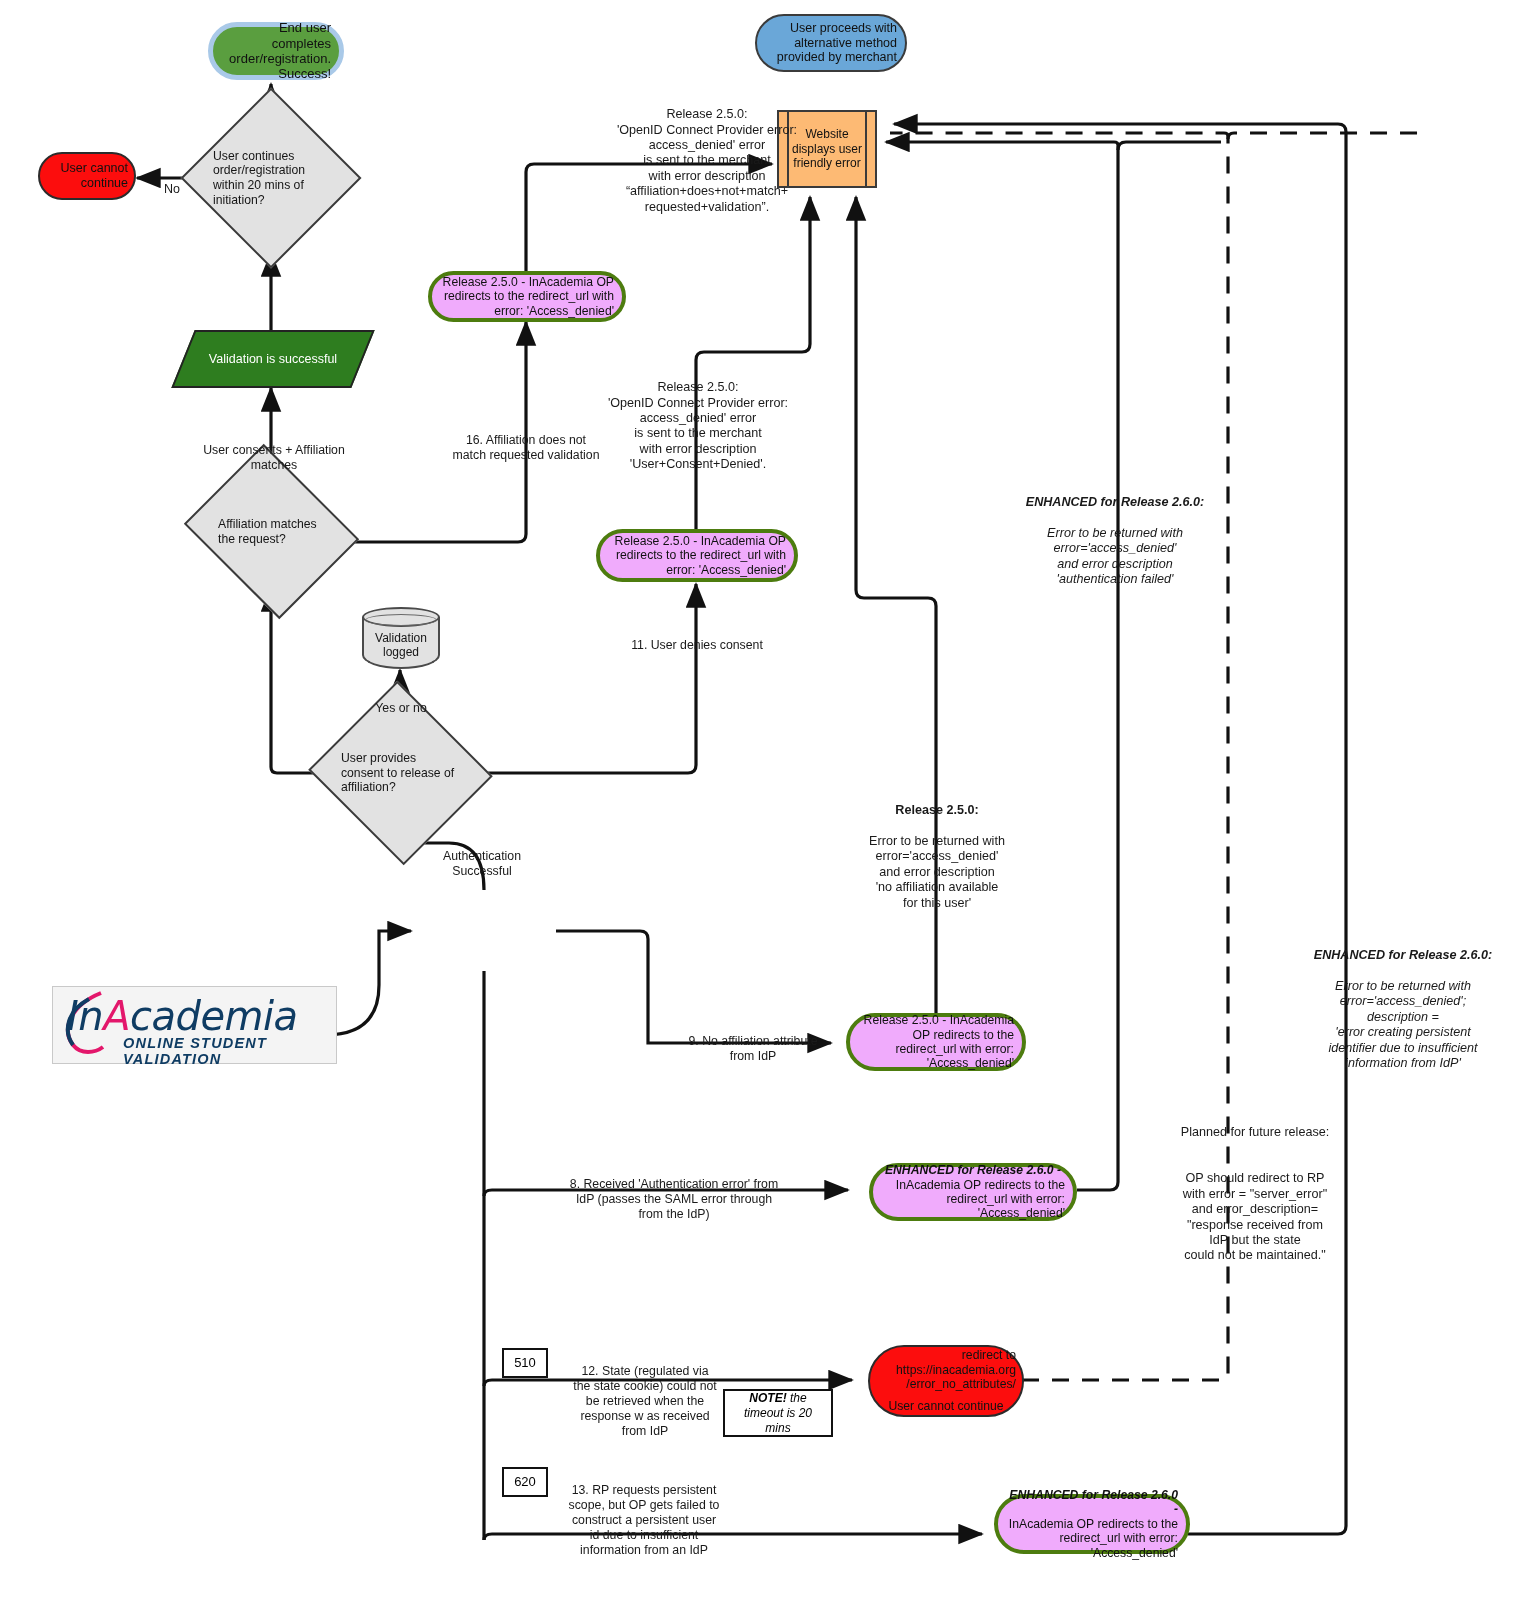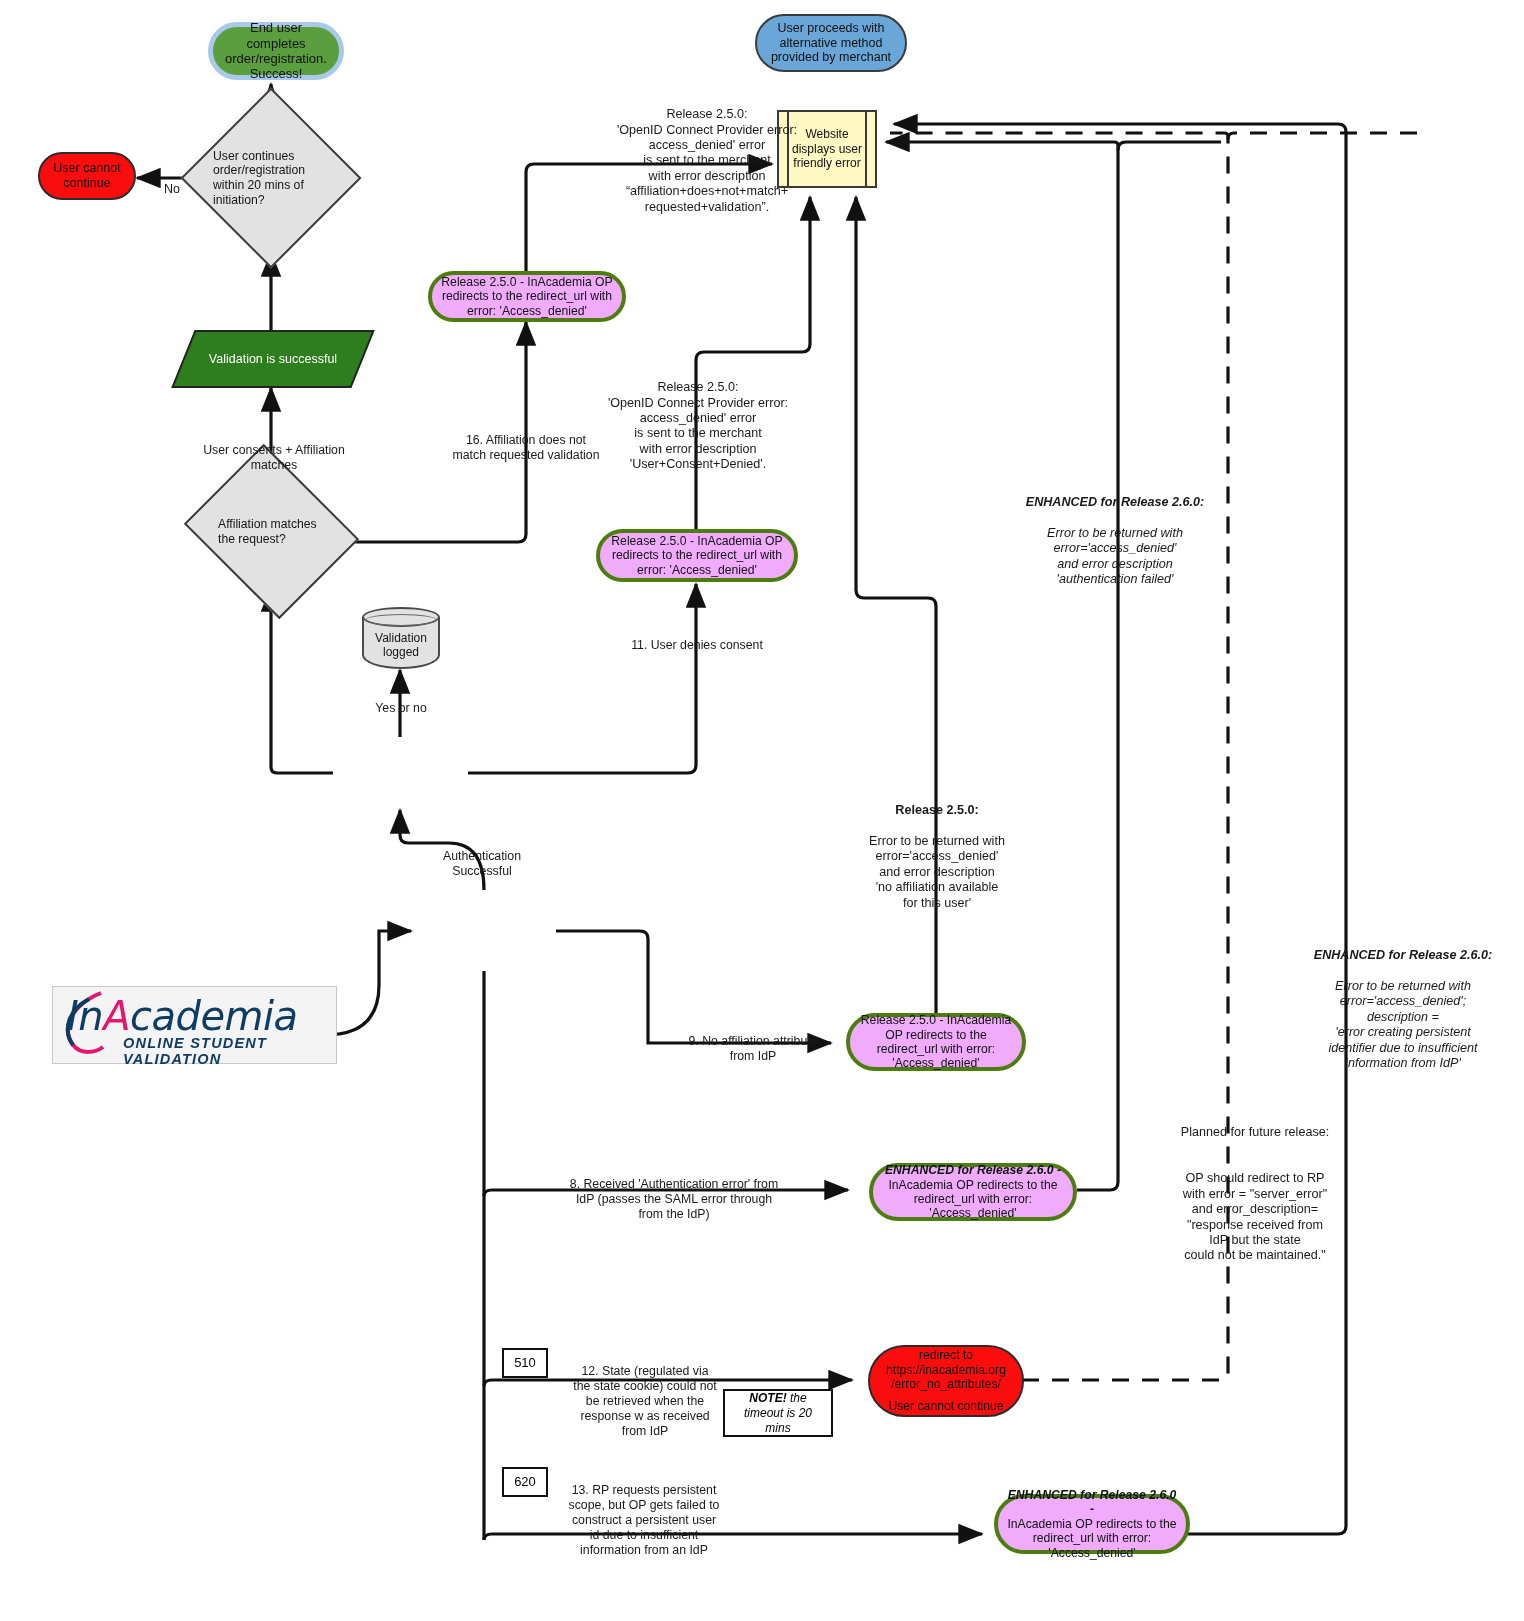--- a/index.html
+++ b/index.html
@@ -1,20 +1,20 @@
 <!DOCTYPE html>
 <html><head>
 <meta charset="utf-8">
 <style>
   html,body{margin:0;padding:0;background:#ffffff;}
   body{font-family:"Liberation Sans","DejaVu Sans",sans-serif;}
   #canvas{position:relative;width:1524px;height:1621px;background:#fff;overflow:hidden;}
   svg.wires{position:absolute;left:0;top:0;width:1524px;height:1621px;pointer-events:none;}
 
-  .node{position:absolute;box-sizing:border-box;display:flex;align-items:center;justify-content:center;text-align:center;color:#111;line-height:1.18;}
+  .node{position:absolute;box-sizing:border-box;display:flex;align-items:center;justify-content:center;text-align:right;color:#111;line-height:1.18;}
   .lbl{position:absolute;text-align:center;color:#1a1a1a;line-height:1.22;white-space:pre-line;}
 
   
   .term{border-radius:999px;border:2px solid #333;}
   .term.green{background:#5a9e3f;border:5px solid #a9c9e8;color:#111;}
   .term.blue{background:#6aa7d8;border:2px solid #3b3b3b;}
   .term.red{background:#fc0d0d;border:2px solid #2b2b2b;}
   .term.orange{background:#f0abfc;border:4px solid #4d7c0f;}
 
   
@@ -25,21 +25,21 @@
       text-align:left;line-height:1.2;color:#151515;z-index:2;}
 
   
   .para{position:absolute;}
   .para .shape{position:absolute;inset:0;background:#2e7d1f;border:2px solid #232323;
       transform:skewX(-22deg);}
   .para .txt{position:absolute;inset:0;display:flex;align-items:center;justify-content:center;
       text-align:center;color:#fff;line-height:1.2;z-index:2;}
 
   
-  .predef{position:absolute;background:#fef9c3;border:2px solid #3a3a3a;box-sizing:border-box;padding-left:16px;}
+  .predef{position:absolute;background:#fdba74;border:2px solid #3a3a3a;box-sizing:border-box;padding-left:16px;}
   .predef .bar{position:absolute;top:0;bottom:0;width:2px;background:#3a3a3a;}
   .predef .txt{position:absolute;inset:0;display:flex;align-items:center;justify-content:center;
       text-align:center;line-height:1.2;color:#111;}
 
   
   .db{position:absolute;}
   .db .body{position:absolute;left:0;right:0;top:10px;bottom:0;background:#e2e2e2;border:2px solid #4a4a4a;border-top:none;border-radius:0 0 50% 50%/0 0 14px 14px;}
   .db .top{position:absolute;left:0;right:0;top:0;height:20px;background:#e2e2e2;border:2px solid #4a4a4a;border-radius:50%;box-sizing:border-box;}
   .db .ring{position:absolute;left:3px;right:3px;top:7px;height:12px;border:1px solid #6a6a6a;border-radius:50%;box-sizing:border-box;background:transparent;}
   .db .txt{position:absolute;left:0;right:0;top:24px;text-align:center;line-height:1.18;color:#151515;}
@@ -156,20 +156,26 @@
 
   <div class="db" style="left:362px;top:607px;width:78px;height:62px;">
     <div class="body"></div>
     <div class="top"></div>
     <div class="ring"></div>
     <div class="txt" style="font-size:12px;">
       <span>Validation logged</span>
     </div>
   </div>
 
+  <div class="diamond" style="left:333px;top:710px;width:135px;height:126px;">
+    <div class="shape"></div>
+    <div class="txt" style="font-size:12.2px;padding:0 8px;">
+      <span>User provides consent to release of affiliation?</span>
+    </div>
+  </div>
 
 
   <div class="node term blue" style="left:755px;top:14px;width:152px;height:58px;font-size:12.5px;padding:0 8px;">
     <span>User proceeds with alternative method provided by merchant</span>
   </div>
 
   <div class="predef" style="left:777px;top:110px;width:100px;height:78px;">
     <div class="bar" style="left:8px;"></div>
     <div class="bar" style="right:8px;"></div>
     <div class="txt" style="font-size:12px;padding:0 12px;">

